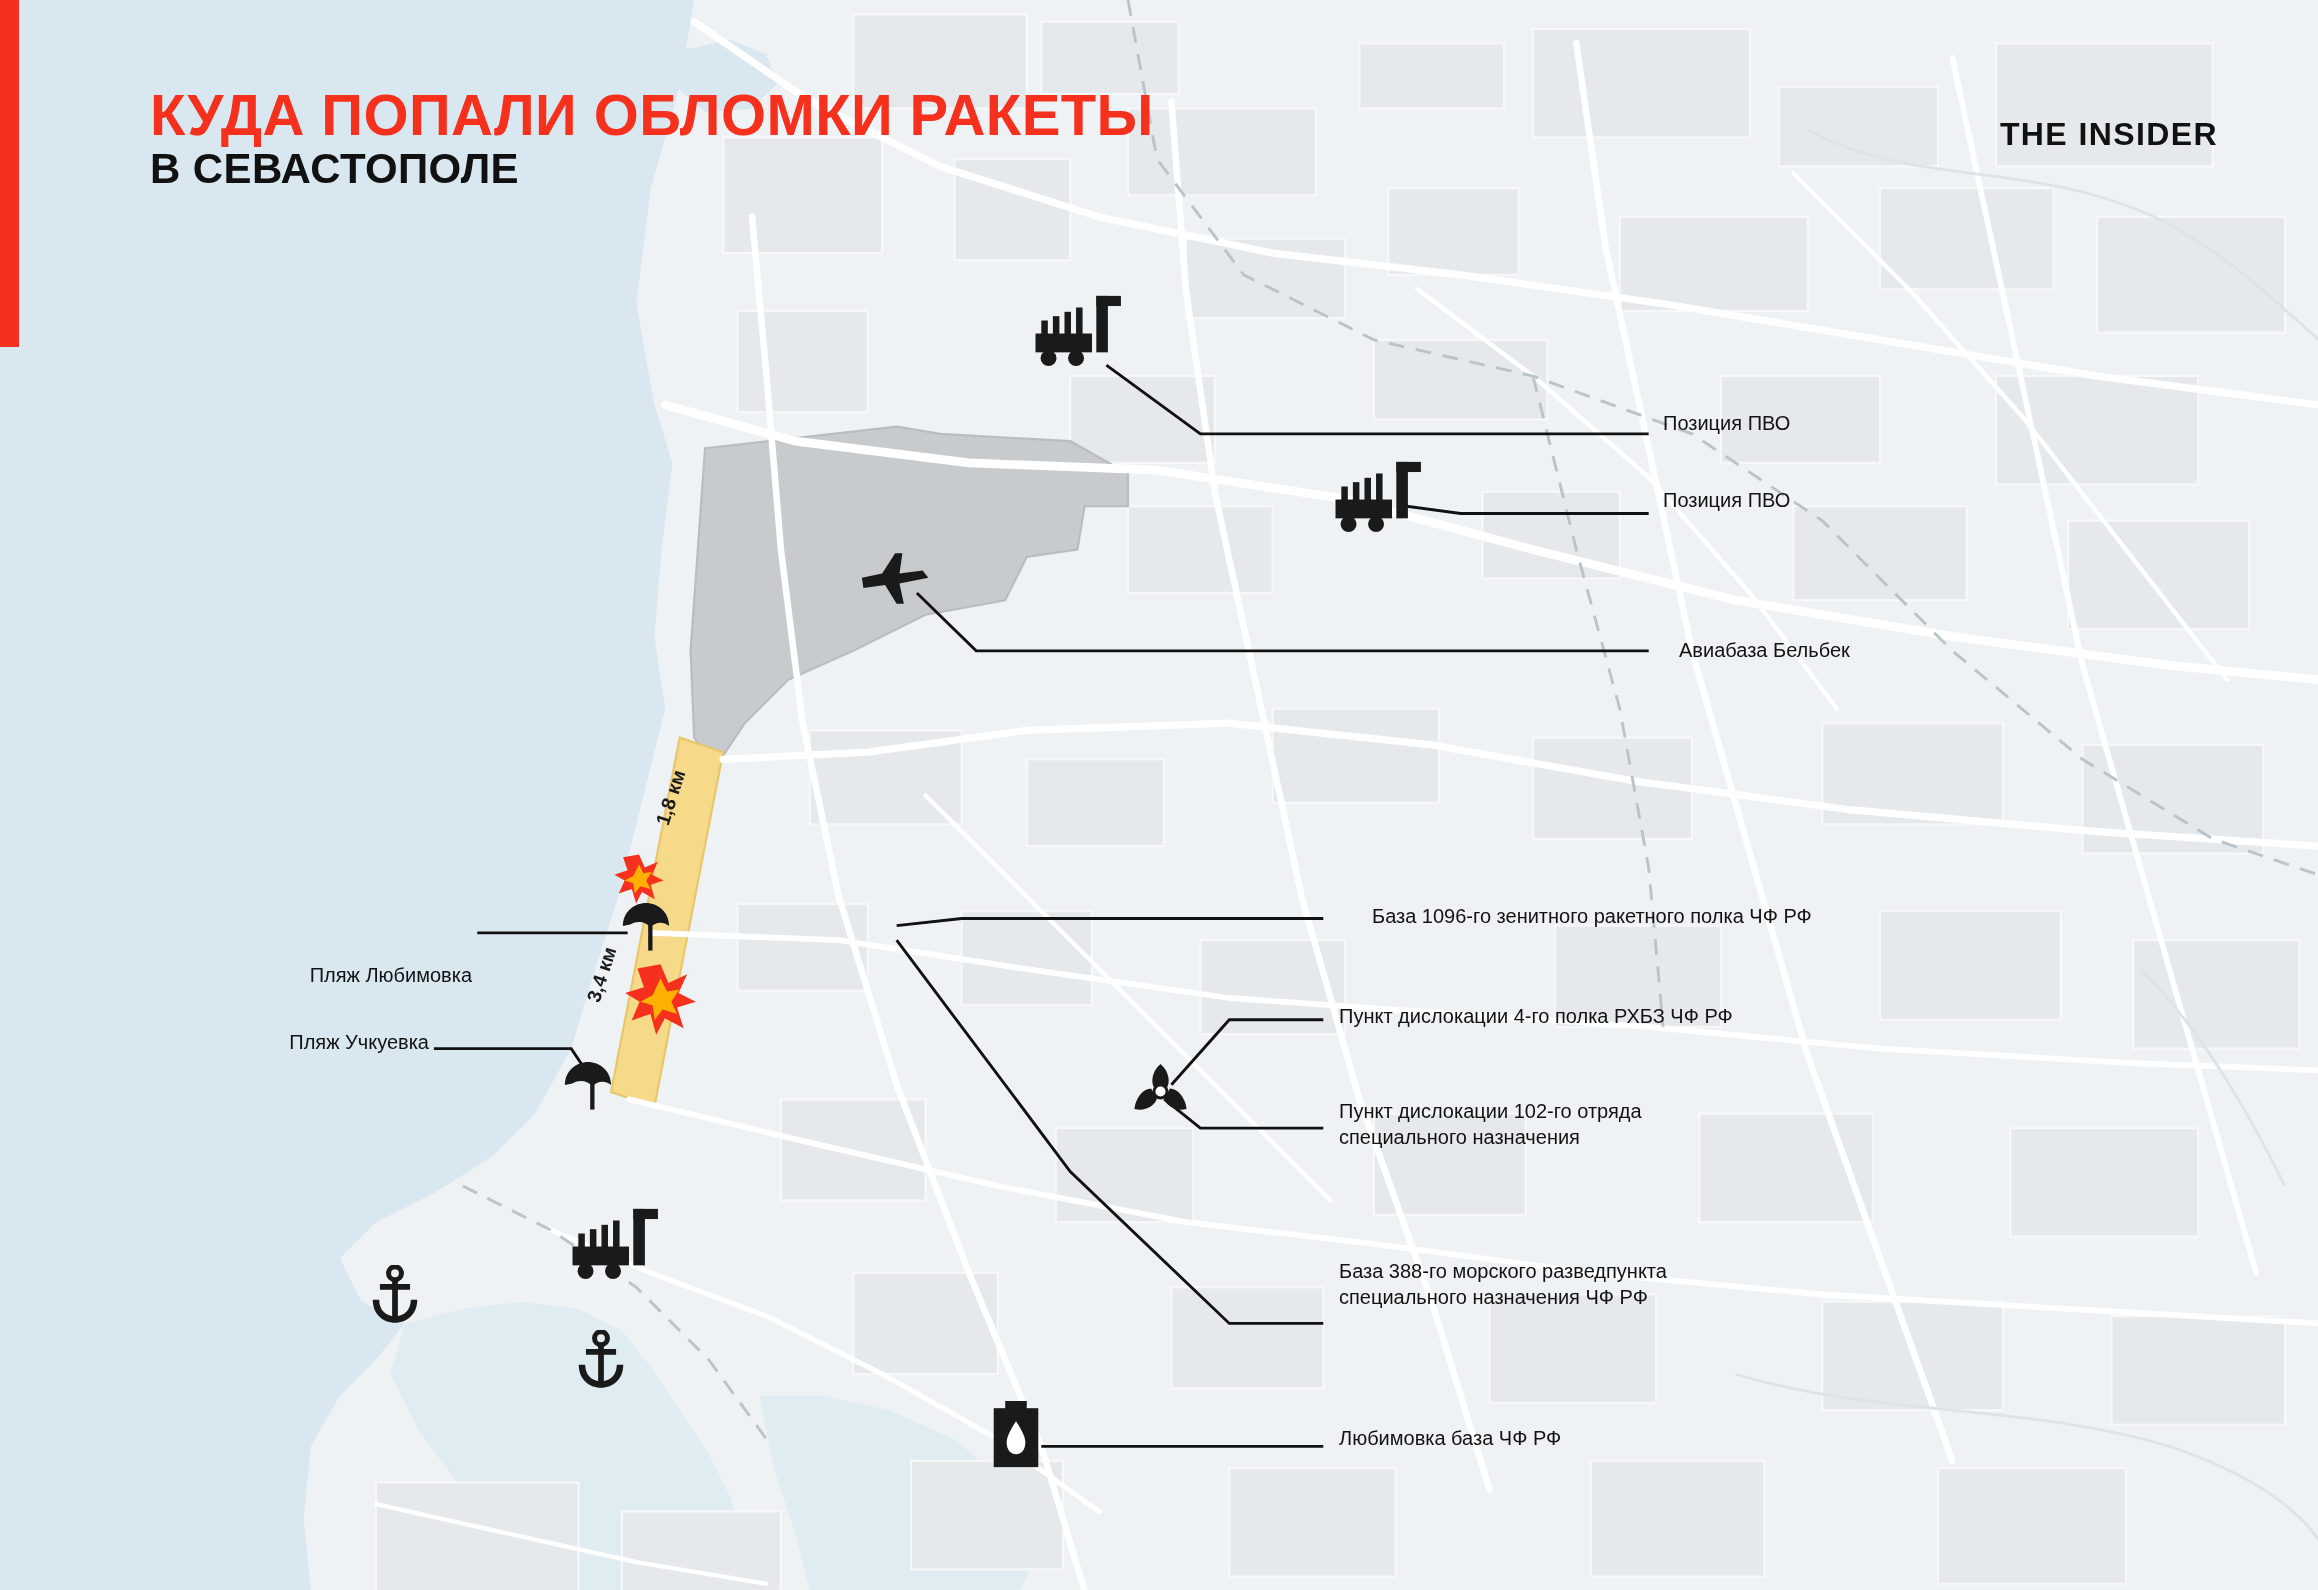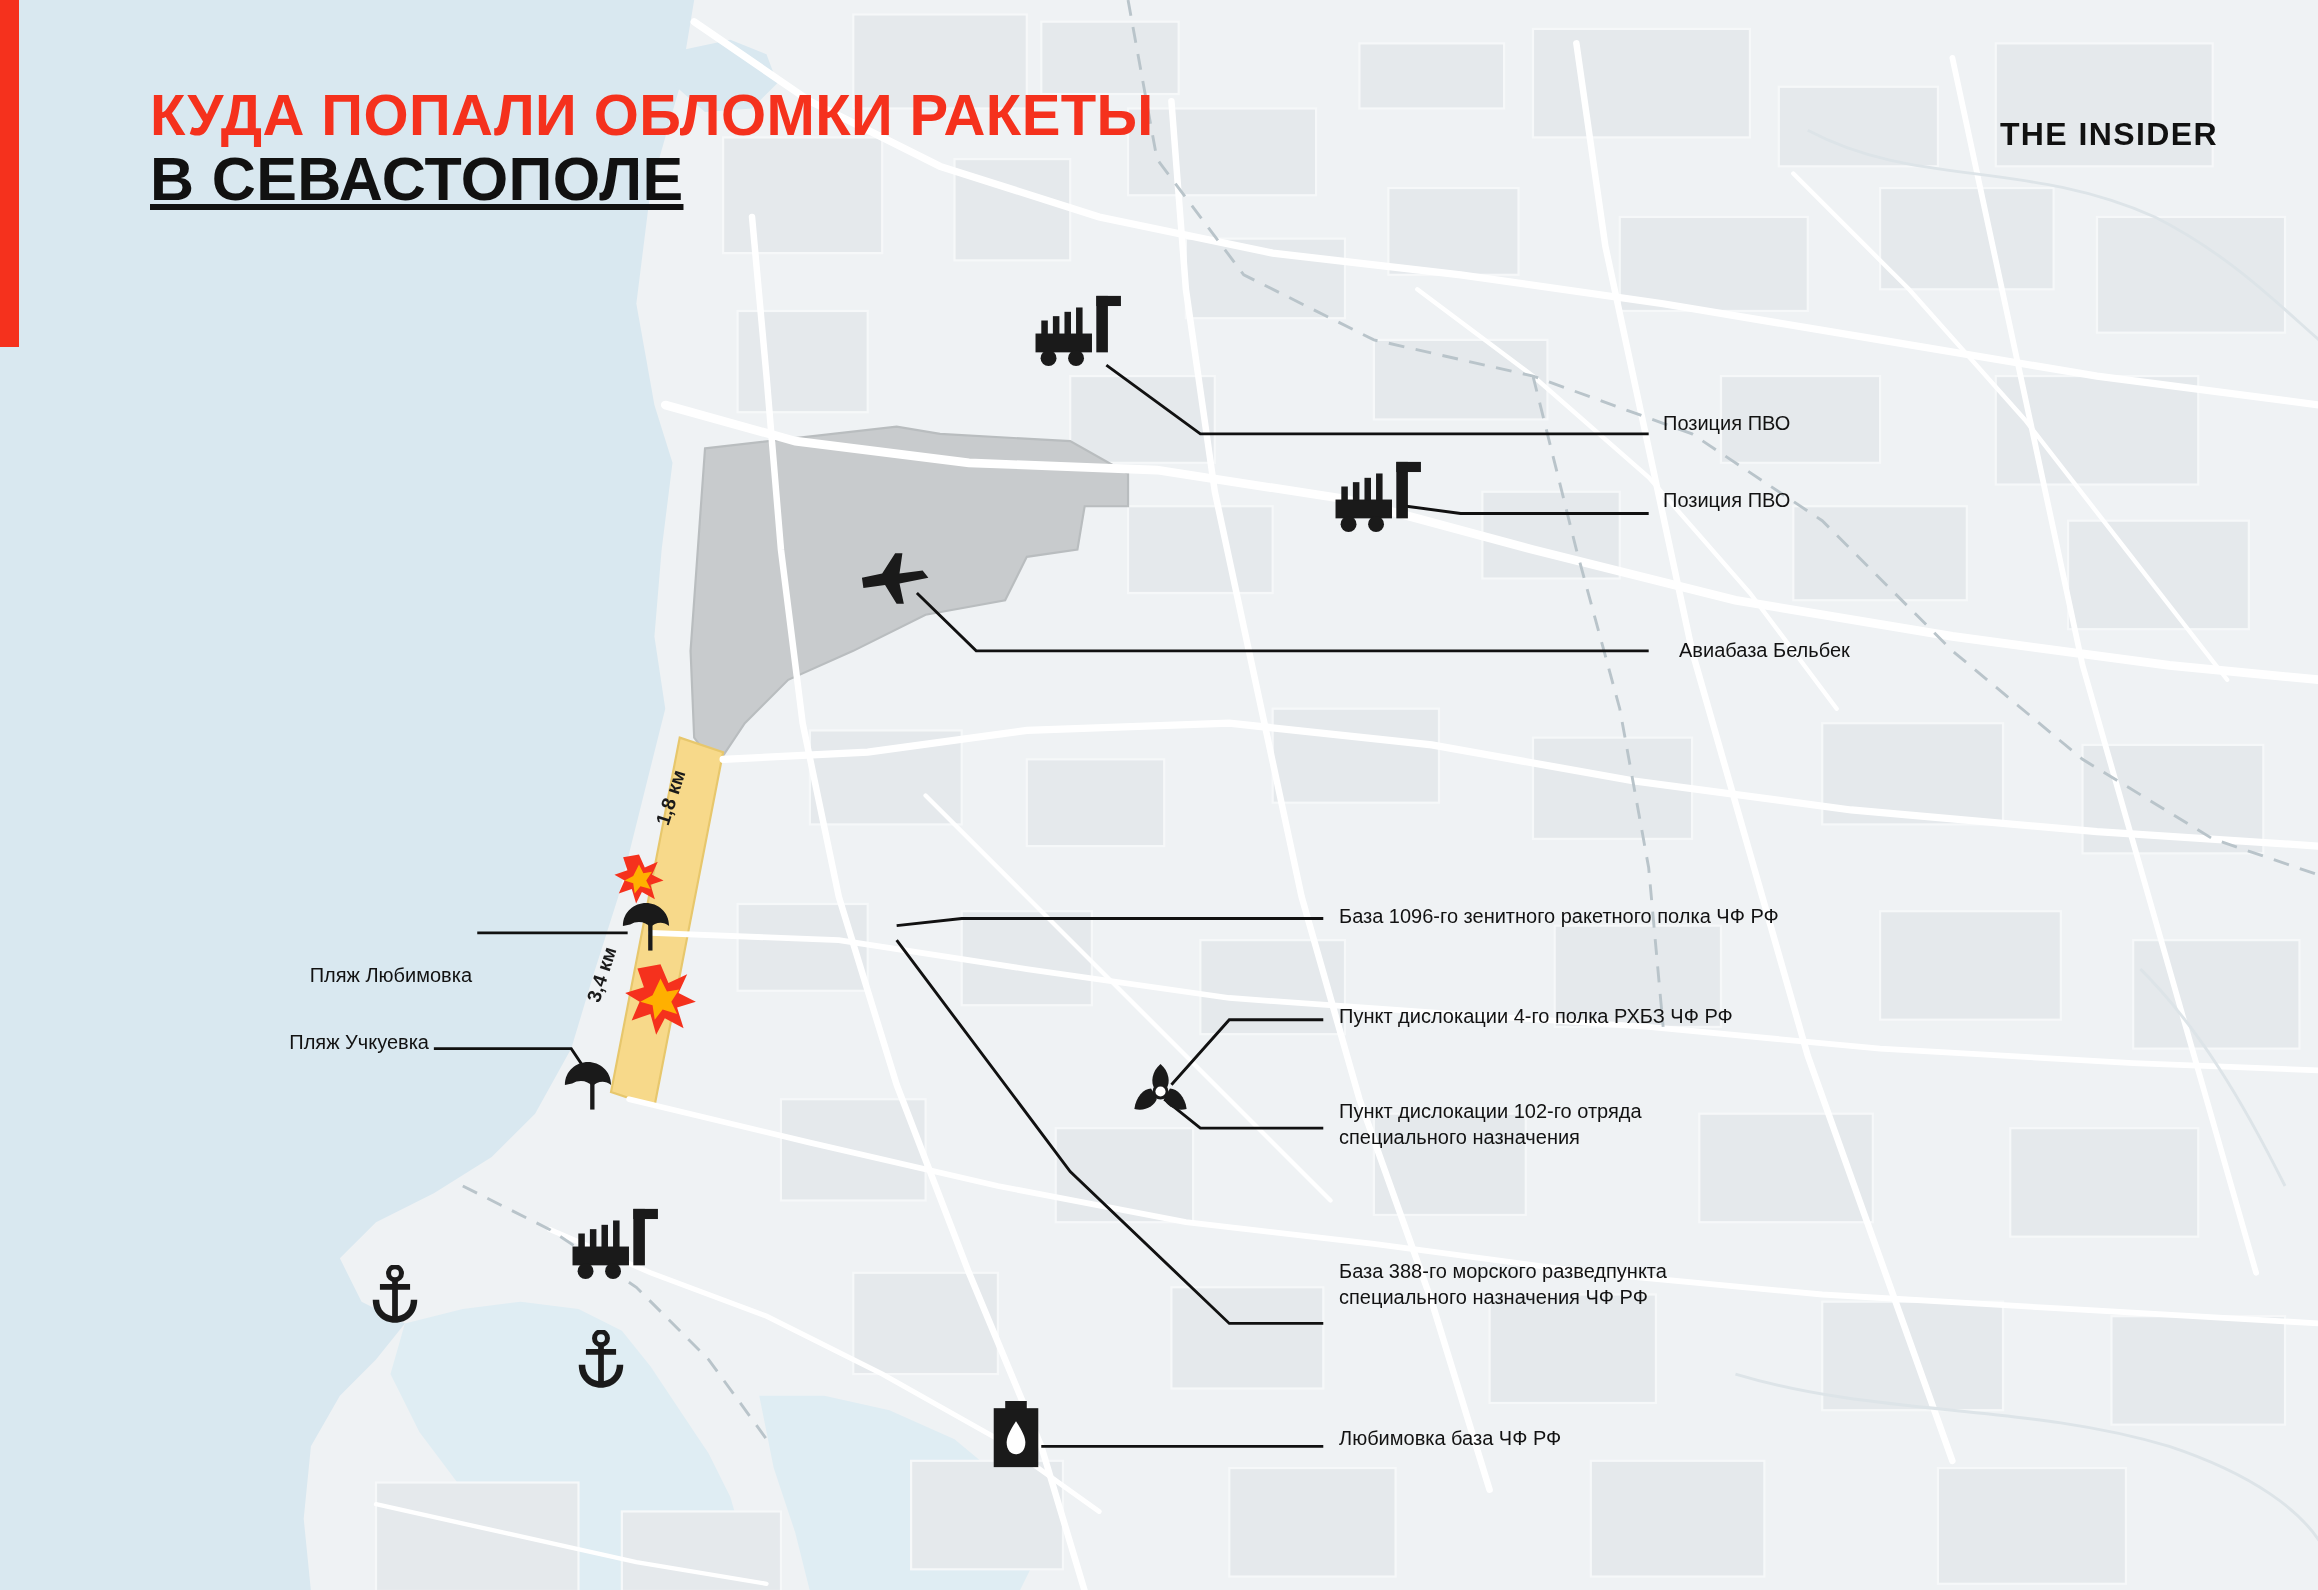--- a/index.html
+++ b/index.html
@@ -42,28 +42,27 @@
   .title-line1 {
     font-size: 58px;
     font-weight: bold;
     letter-spacing: 0.4px;
     color: #f5311d;
     line-height: 1.02;
     margin: 0;
     white-space: nowrap;
   }
   .title-line2 {
-    font-size: 61px;
+    font-size: 42px;
     font-weight: bold;
     letter-spacing: 0.4px;
     color: #111111;
     line-height: 1.02;
     margin: 4.3px 0 0 0;
     white-space: nowrap;
-    text-decoration: underline;
   }
   .brand {
     position: absolute;
     right: 101px;
     top: 116px;
     font-size: 32px;
     font-weight: bold;
     letter-spacing: 1.4px;
     color: #111111;
     z-index: 30;
@@ -369,21 +368,21 @@
     <svg width="54" height="69" viewBox="0 0 74 96">
       <rect x="6" y="10" width="62" height="82" fill="#1a1a1a"></rect>
       <rect x="22" y="0" width="30" height="12" fill="#1a1a1a"></rect>
       <path d="M37,28 C28,42 24,50 24,58 C24,68 30,74 37,74 C44,74 50,68 50,58 C50,50 46,42 37,28 Z" fill="#ffffff"></path>
     </svg>
   </div>
 
   <div class="map-label right" style="left:1663px; top:411px;">Позиция ПВО</div>
   <div class="map-label right" style="left:1663px; top:488px;">Позиция ПВО</div>
   <div class="map-label right" style="left:1663px; top:638px;margin-left:16px;">Авиабаза Бельбек</div>
-  <div class="map-label right" style="left:1339px; top:904px;">База 1096-го зенитного ракетного полка ЧФ РФ</div>
+  <div class="map-label right" style="left:1372px; top:904px;">База 1096-го зенитного ракетного полка ЧФ РФ</div>
   <div class="map-label right" style="left:1339px; top:1004px;">Пункт дислокации 4-го полка РХБЗ ЧФ РФ</div>
   <div class="map-label right" style="left:1339px; top:1099px;">Пункт дислокации 102-го отряда
 специального назначения</div>
   <div class="map-label right" style="left:1339px; top:1259px;">База 388-го морского разведпункта
 специального назначения ЧФ РФ</div>
   <div class="map-label right" style="left:1339px; top:1426px;">Любимовка база ЧФ РФ</div>
 
   <div class="map-label left" style="left:161px; top:915px; width:311px;margin-top:48px;">Пляж Любимовка</div>
   <div class="map-label left" style="left:161px; top:1030px; width:268px;">Пляж Учкуевка</div>
 

